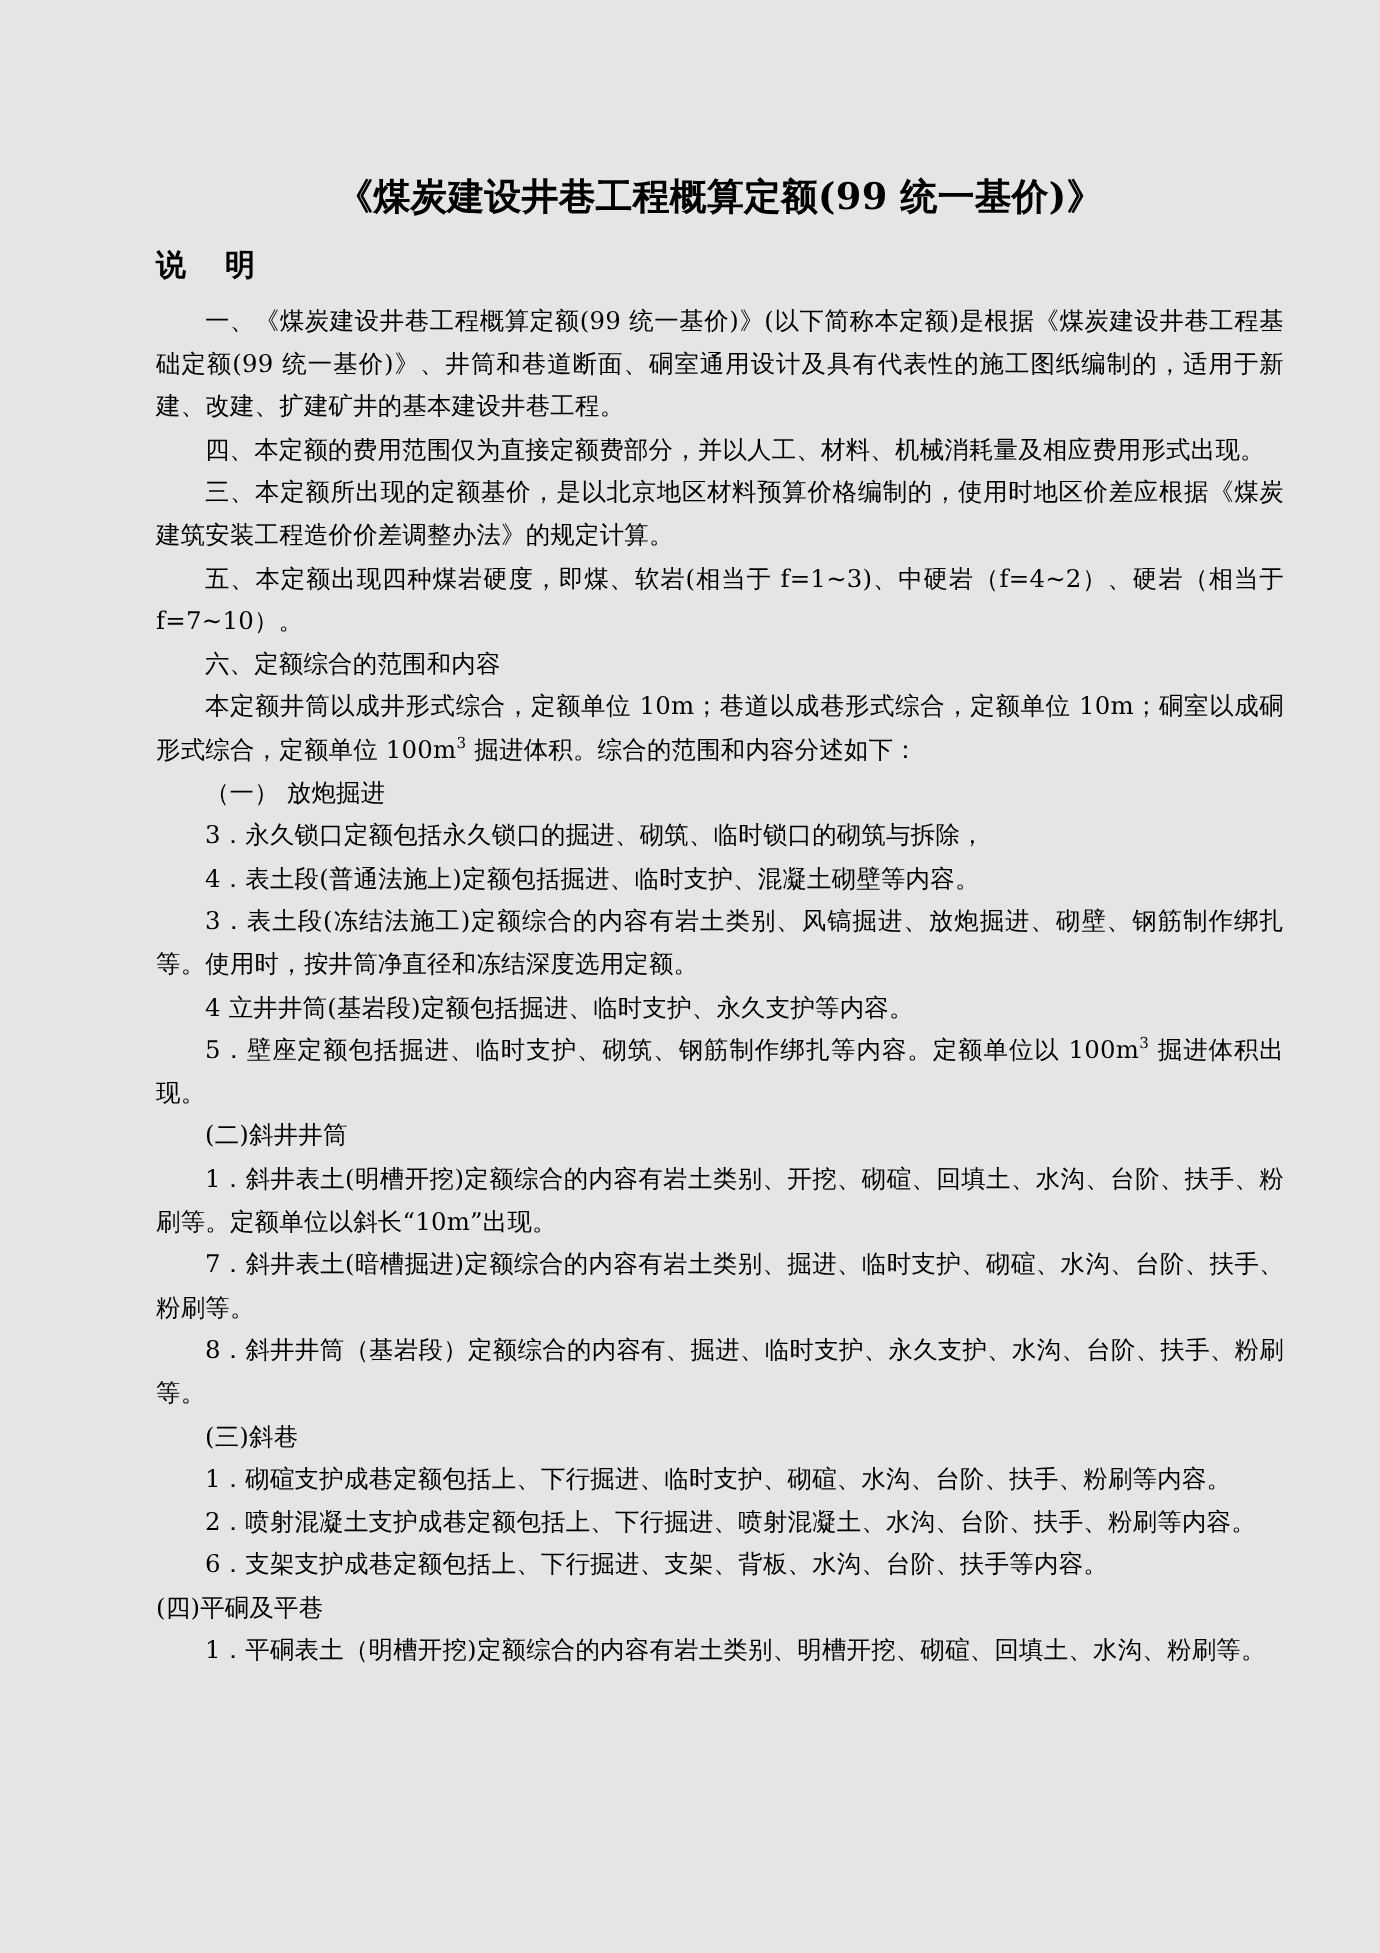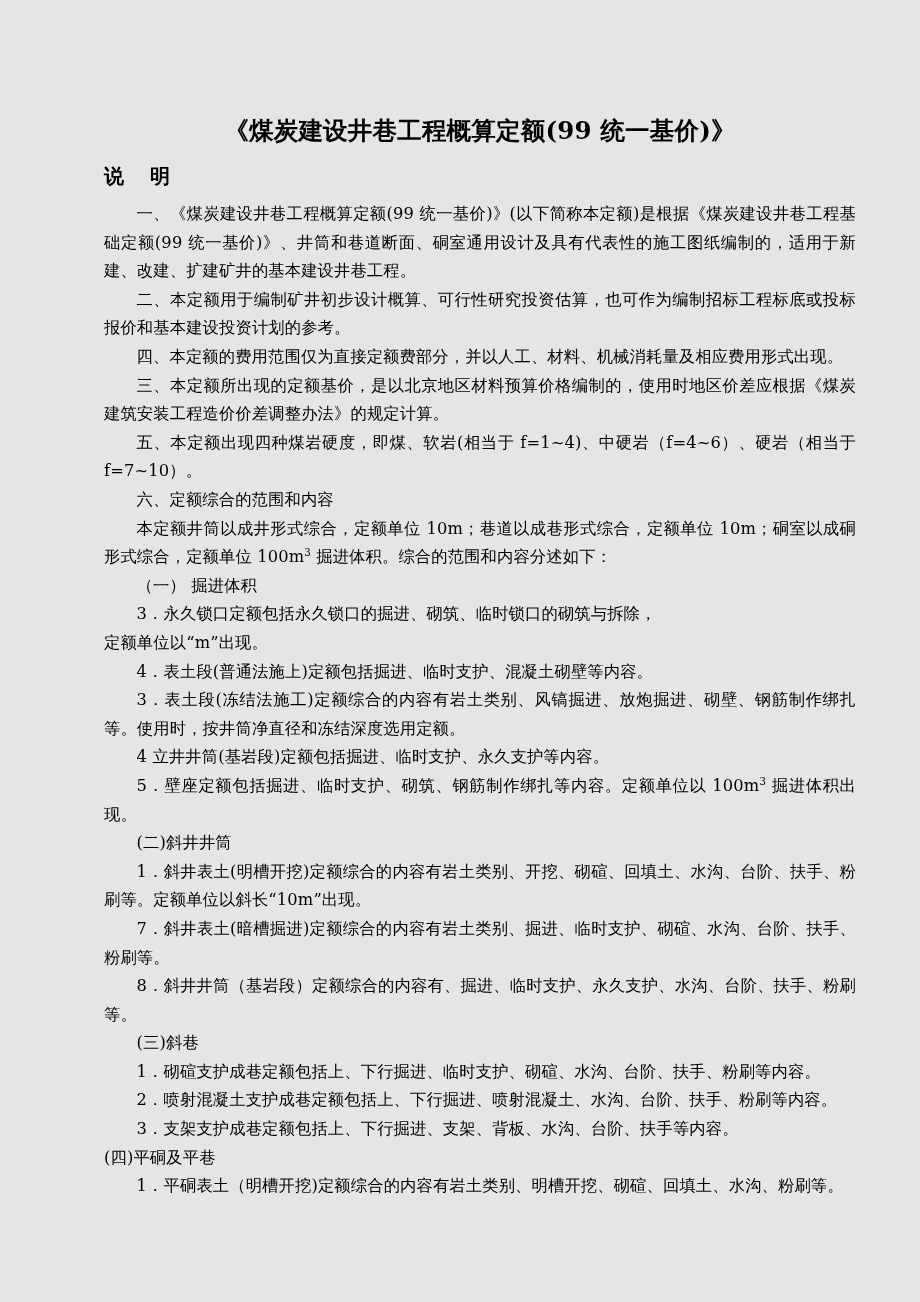--- a/index.html
+++ b/index.html
@@ -67,38 +67,36 @@
 <div class="page">
 
   <h1 class="doc-title">《煤炭建设井巷工程概算定额(99 统一基价)》</h1>
 
   <div class="doc-subtitle">
     <span>说</span><span class="sp"></span><span>明</span>
   </div>
 
   <div class="body-block" id="body-block">
       <p class="para indent">一、《煤炭建设井巷工程概算定额(99 统一基价)》(以下简称本定额)是根据《煤炭建设井巷工程基础定额(99 统一基价)》、井筒和巷道断面、硐室通用设计及具有代表性的施工图纸编制的，适用于新建、改建、扩建矿井的基本建设井巷工程。</p>
-      <p class="para indent">二、本定额用于编制矿井初步设计概算、可行性研究投资估算，也可作为编制招标工程标底或投标报价和基本建设投资计划的参考。</p>
       <p class="para indent">四、本定额的费用范围仅为直接定额费部分，并以人工、材料、机械消耗量及相应费用形式出现。</p>
       <p class="para indent">三、本定额所出现的定额基价，是以北京地区材料预算价格编制的，使用时地区价差应根据《煤炭建筑安装工程造价价差调整办法》的规定计算。</p>
-      <p class="para indent">五、本定额出现四种煤岩硬度，即煤、软岩(相当于 f=1~4)、中硬岩（f=4~6）、硬岩（相当于 f=7~10）。</p>
+      <p class="para indent">五、本定额出现四种煤岩硬度，即煤、软岩(相当于 f=1~3)、中硬岩（f=4~2）、硬岩（相当于 f=7~10）。</p>
       <p class="para indent">六、定额综合的范围和内容</p>
       <p class="para indent">本定额井筒以成井形式综合，定额单位 10m；巷道以成巷形式综合，定额单位 10m；硐室以成硐形式综合，定额单位 100m<sup>3</sup> 掘进体积。综合的范围和内容分述如下：</p>
-      <p class="para indent">（一）  掘进体积</p>
+      <p class="para indent">（一）  放炮掘进</p>
       <p class="para indent">3．永久锁口定额包括永久锁口的掘进、砌筑、临时锁口的砌筑与拆除，</p>
-      <p class="para noindent">定额单位以“m”出现。</p>
       <p class="para indent">4．表土段(普通法施上)定额包括掘进、临时支护、混凝土砌壁等内容。</p>
       <p class="para indent">3．表土段(冻结法施工)定额综合的内容有岩土类别、风镐掘进、放炮掘进、砌壁、钢筋制作绑扎等。使用时，按井筒净直径和冻结深度选用定额。</p>
       <p class="para indent">4 立井井筒(基岩段)定额包括掘进、临时支护、永久支护等内容。</p>
       <p class="para indent">5．壁座定额包括掘进、临时支护、砌筑、钢筋制作绑扎等内容。定额单位以 100m<sup>3</sup> 掘进体积出现。</p>
       <p class="para indent">(二)斜井井筒</p>
       <p class="para indent">1．斜井表土(明槽开挖)定额综合的内容有岩土类别、开挖、砌碹、回填土、水沟、台阶、扶手、粉刷等。定额单位以斜长“10m”出现。</p>
       <p class="para indent">7．斜井表土(暗槽掘进)定额综合的内容有岩土类别、掘进、临时支护、砌碹、水沟、台阶、扶手、粉刷等。</p>
       <p class="para indent">8．斜井井筒（基岩段）定额综合的内容有、掘进、临时支护、永久支护、水沟、台阶、扶手、粉刷等。</p>
       <p class="para indent">(三)斜巷</p>
       <p class="para indent">1．砌碹支护成巷定额包括上、下行掘进、临时支护、砌碹、水沟、台阶、扶手、粉刷等内容。</p>
       <p class="para indent">2．喷射混凝土支护成巷定额包括上、下行掘进、喷射混凝土、水沟、台阶、扶手、粉刷等内容。</p>
-      <p class="para indent">3．支架支护成巷定额包括上、下行掘进、支架、背板、水沟、台阶、扶手等内容。</p>
+      <p class="para indent">6．支架支护成巷定额包括上、下行掘进、支架、背板、水沟、台阶、扶手等内容。</p>
       <p class="para noindent">(四)平硐及平巷</p>
       <p class="para indent">1．平硐表土（明槽开挖)定额综合的内容有岩土类别、明槽开挖、砌碹、回填土、水沟、粉刷等。</p>
     </div>
 
 </div>
 
 </body></html>

